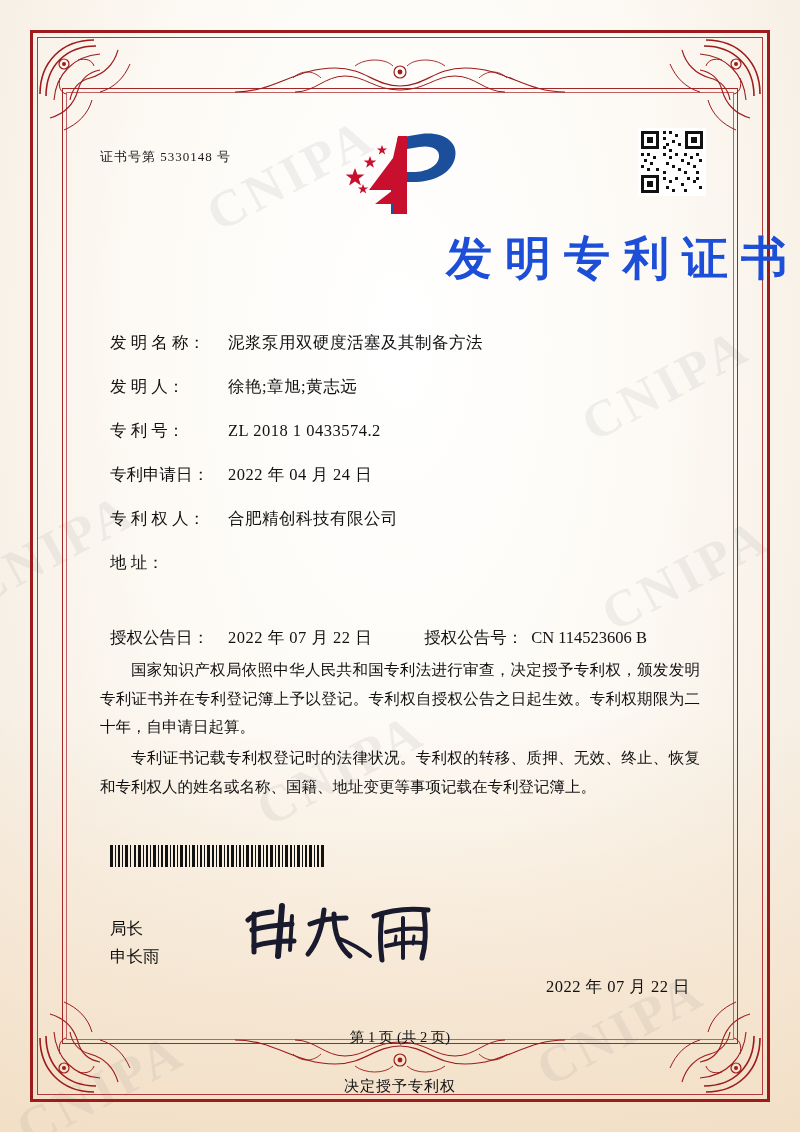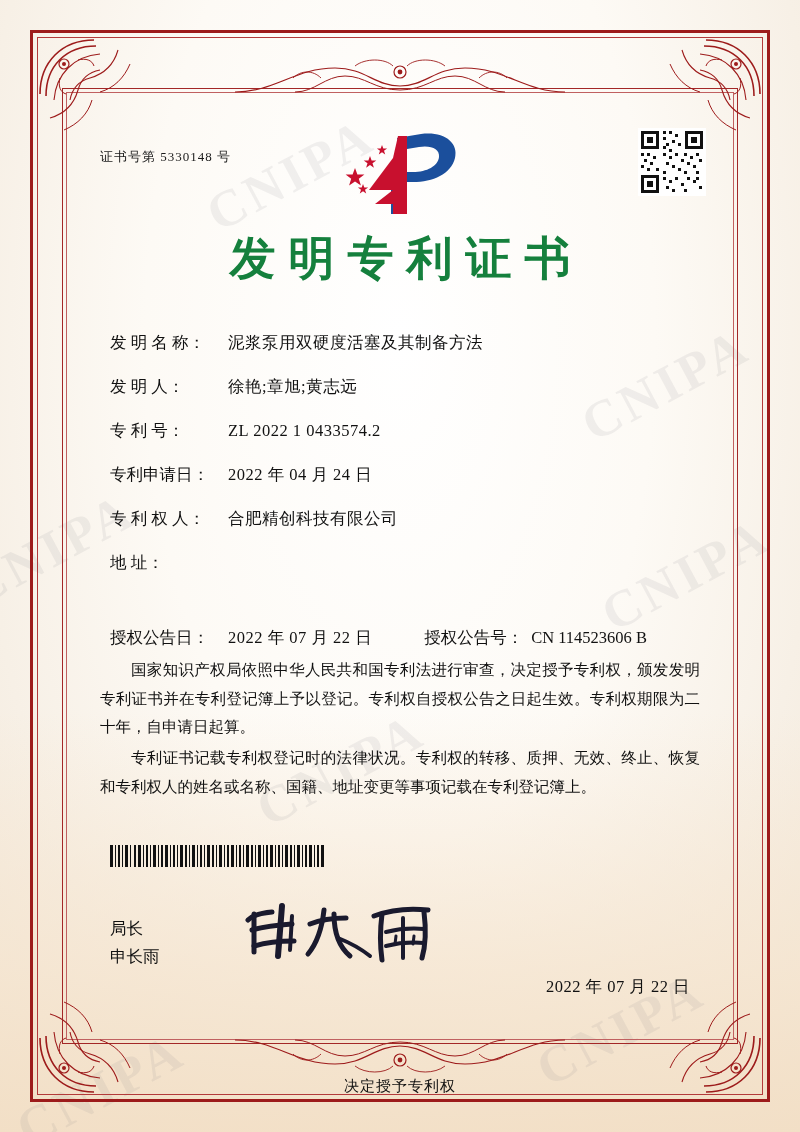--- a/index.html
+++ b/index.html
@@ -137,24 +137,24 @@
     top: 128px;
     transform: translateX(-50%);
     width: 130px;
     height: 92px;
   }
   
   .doc-title {
     position: absolute;
     left: 0; right: 0;
     top: 228px;
-    text-align: center;
+    text-align: right;
     font-size: 46px;
     font-weight: bold;
-    color: #15803d;
+    color: #1d4ed8;
     letter-spacing: 13px;
     text-indent: 13px;
     font-family: "DejaVu Serif", "Liberation Serif", serif;
   }
   
   .fields {
     position: absolute;
     left: 110px;
     top: 332px;
     width: 580px;
@@ -456,21 +456,21 @@
     <div class="field-row">
       <div class="field-label">发 明 名 称：</div>
       <div class="field-value">泥浆泵用双硬度活塞及其制备方法</div>
     </div>
     <div class="field-row">
       <div class="field-label">发 明 人：</div>
       <div class="field-value">徐艳;章旭;黄志远</div>
     </div>
     <div class="field-row">
       <div class="field-label">专 利 号：</div>
-      <div class="field-value">ZL 2022 1 0433574.2</div>
+      <div class="field-value">ZL 2018 1 0433574.2</div>
     </div>
     <div class="field-row">
       <div class="field-label">专利申请日：</div>
       <div class="field-value">2022 年 04 月 24 日</div>
     </div>
     <div class="field-row">
       <div class="field-label">专 利 权 人：</div>
       <div class="field-value">合肥精创科技有限公司</div>
     </div>
     <div class="field-row">
@@ -579,15 +579,16 @@
         <path d="M148 48 C160 45 174 44 186 45" stroke-width="4"></path>
         <path d="M165 20 L165 60" stroke-width="4"></path>
         <path d="M158 38 L157 46" stroke-width="3"></path>
         <path d="M176 38 L175 46" stroke-width="3"></path>
       </g>
     </svg>
   </div>
 
   <div class="sig-date">2022 年 07 月 22 日</div>
 
+  <div class="page-num">第 1 页 (共 2 页)</div>
   <div class="footer-note">决定授予专利权</div>
 
 </div>
 
 </body></html>

